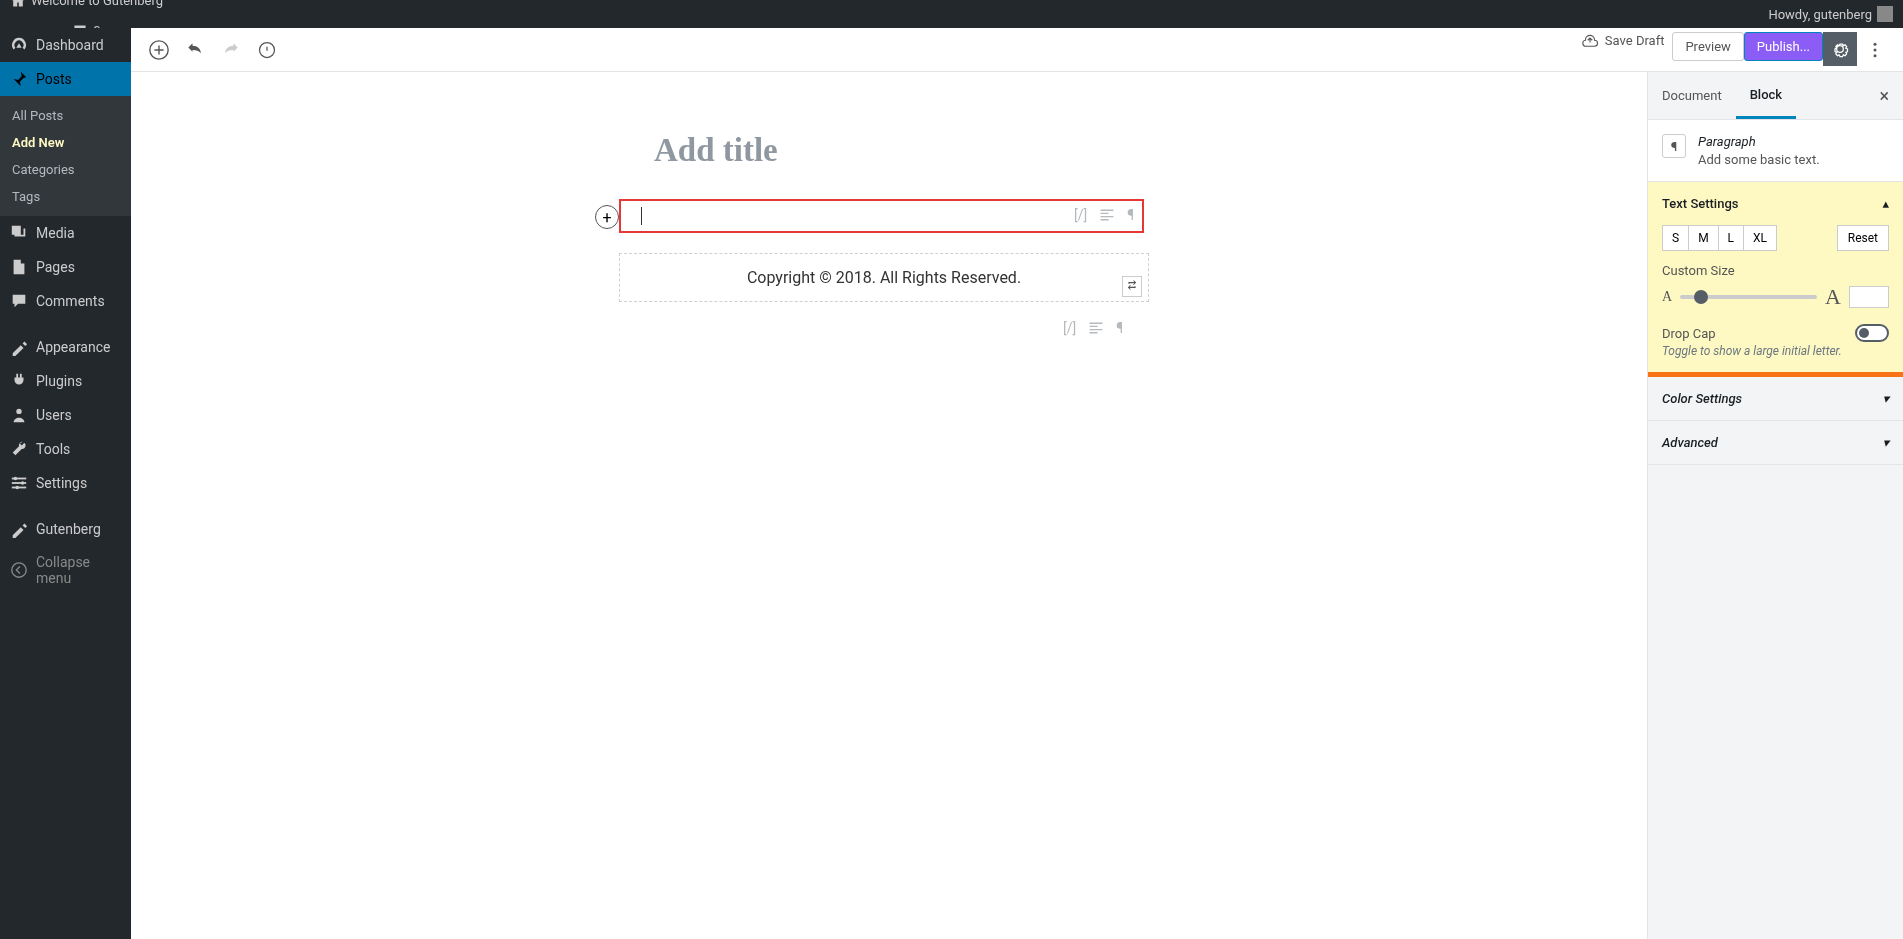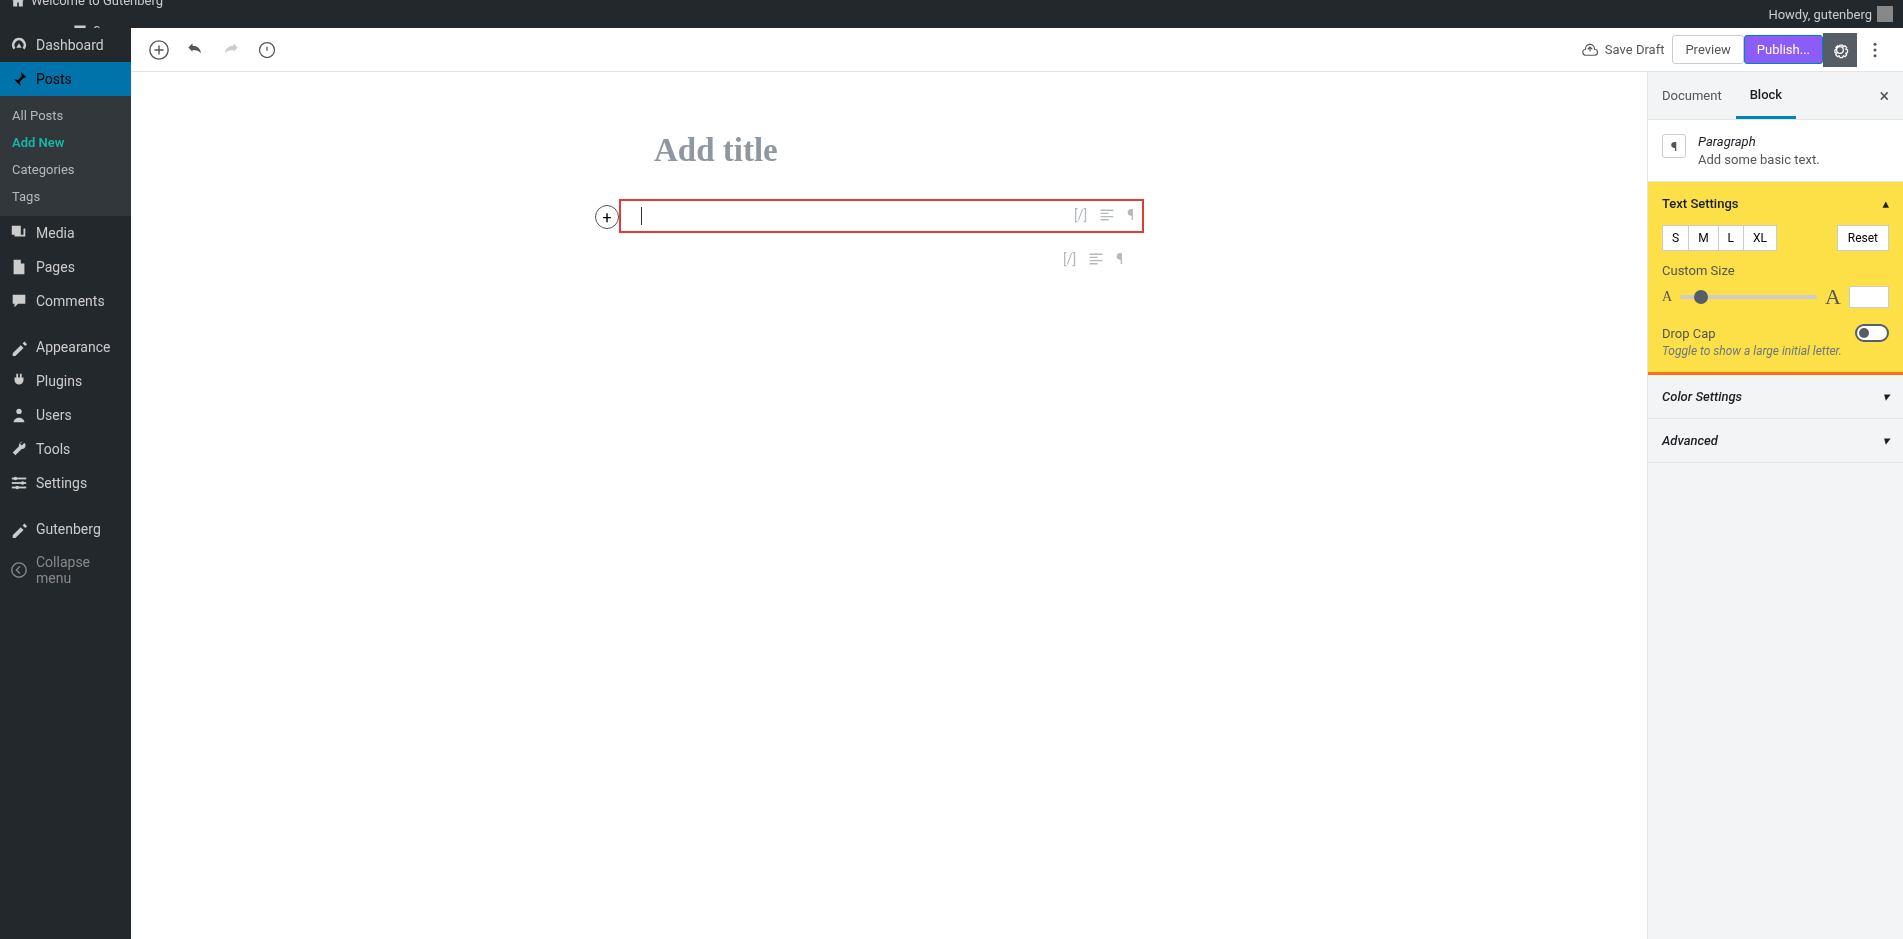--- a/index.html
+++ b/index.html
@@ -11,26 +11,26 @@
 .admin-bar-item { display: flex; align-items: center; gap: 5px; color: #ccc; cursor: pointer; }
 .avatar-box { width: 16px; height: 16px; background: #888; }
 
 
 .admin-menu { background: #23282d; width: 131px; height: 911px; position: absolute; top: 28px; left: 0; color: #ccc; font-size: 14px; }
 .menu-item { display: flex; align-items: center; gap: 8px; padding: 8px 10px; cursor: pointer; color: #ccc; }
 .menu-item.active { background: #0073aa; color: #000000; position: relative; }
 .menu-item.active::after { content: ''; position: absolute; right: -8px; top: 50%; transform: translateY(-50%); border: 8px solid transparent; border-right-color: #f0f0f1; }
 .submenu { background: #32373c; padding: 6px 0; }
 .submenu-item { padding: 6px 12px; font-size: 13px; color: #b4b9be; cursor: pointer; }
-.submenu-item.current { font-weight: 600; color: #14b8a6; }
+.submenu-item.current { font-weight: 600; color: #fef9c3; }
 
 
 .editor-wrap { position: absolute; left: 131px; top: 28px; right: 0; height: 911px; background: #fff; display: flex; flex-direction: column; }
 .editor-header { height: 44px; border-bottom: 1px solid #e2e4e7; display: flex; align-items: center; justify-content: space-between; padding: 0 10px; }
-.header-left, .header-right { display: flex; align-items: center; gap: 0; }
+.header-left, .header-right { display: flex; align-items: flex-start; gap: 0; }
 .icon-btn { width: 36px; height: 36px; display: flex; align-items: center; justify-content: center; cursor: pointer; color: #555; border-radius: 3px; }
 .save-draft { display: flex; align-items: center; gap: 6px; color: #555; font-size: 13px; cursor: pointer; padding: 0 8px; }
 .btn { padding: 6px 12px; border-radius: 3px; font-size: 13px; cursor: pointer; border: 1px solid; }
 .btn-preview { background: #fff; border-color: #ccc; color: #555; }
 .btn-publish { background: #8b5cf6; border-color: #0085ba; color: #fff; }
 .btn-settings { background: #555d66; color: #fff; border: none; width: 34px; height: 34px; display: flex; align-items: center; justify-content: center; }
 
 
 .editor-content { flex: 1; display: flex; }
 .editor-main { flex: 1; padding: 60px 0 0 0; display: flex; flex-direction: column; align-items: center; background: #fff; }
@@ -47,21 +47,21 @@
 
 .block-sidebar { width: 256px; border-left: 1px solid #e2e4e7; background: #f3f4f5; display: flex; flex-direction: column; font-size: 13px; color: #555; }
 .sidebar-tabs { display: flex; align-items: center; height: 48px; border-bottom: 1px solid #e2e4e7; background: #f3f4f5; }
 .sidebar-tab { padding: 0 14px; height: 100%; display: flex; align-items: center; cursor: pointer; }
 .sidebar-tab.active { border-bottom: 3px solid #0085ba; font-weight: 500; color: #191e23; }
 .sidebar-close { margin-left: auto; padding: 0 14px; cursor: pointer; font-size: 18px; color: #555; }
 .block-info { display: flex; align-items: flex-start; gap: 12px; padding: 14px; border-bottom: 1px solid #e2e4e7; background: #fff; }
 .block-info-icon { width: 24px; height: 24px; border: 1px solid #ccc; border-radius: 3px; display: flex; align-items: center; justify-content: center; font-weight: bold; }
 .block-info-text { font-size: 13px; }
 .block-info-title { color: #191e23; margin-bottom: 3px; font-style: italic; }
-.panel { border-bottom: 3px solid #f97316; background: #fde047; }
+.panel { border-bottom: 5px solid #f97316; background: #fef9c3; }
 .panel-header { padding: 14px; display: flex; align-items: center; justify-content: space-between; cursor: pointer; color: #191e23; font-weight: 500; }
 .panel-body { padding: 0 14px 14px; }
 .size-buttons { display: flex; gap: 0; }
 .size-btn { border: 1px solid #ccc; padding: 5px 9px; font-size: 12px; background: #fff; cursor: pointer; }
 .size-btn:not(:first-child) { border-left: none; }
 .reset-btn { border: 1px solid #ccc; padding: 5px 10px; background: #fff; cursor: pointer; margin-left: auto; font-size: 12px; }
 .size-row { display: flex; }
 .custom-label { margin: 12px 0 6px; color: #555; }
 .slider-row { display: flex; align-items: center; gap: 8px; }
 .slider-a-small { font-size: 14px; font-family: Georgia, serif; }
@@ -288,20 +288,26 @@
           <div class="paragraph-cursor"></div>
           <div class="placeholder-icons">
             <span>[/]</span>
             <span><svg width="16" height="16" viewBox="0 0 20 20">
                   <path d="M2 4h16M2 8h10M2 12h16M2 16h10" stroke="currentColor" stroke-width="1.8"></path>
                 </svg></span>
             <span>¶</span>
           </div>
         </div>
 
+        <div class="reusable-block">
+          <span>Copyright © 2018. All Rights Reserved.</span>
+          <span class="reuse-icon"><svg width="12" height="12" viewBox="0 0 20 20">
+                <path d="M4 8V5h10l-2-2 1-1 4 4-4 4-1-1 2-2H6v1zM16 12v3H6l2 2-1 1-4-4 4-4 1 1-2 2h8v-1z"></path>
+              </svg></span>
+        </div>
 
         <div class="after-placeholder-icons">
           <span>[/]</span>
           <span><svg width="16" height="16" viewBox="0 0 20 20">
                 <path d="M2 4h16M2 8h10M2 12h16M2 16h10" stroke="currentColor" stroke-width="1.8"></path>
               </svg></span>
           <span>¶</span>
         </div>
       </div>
     </div>

